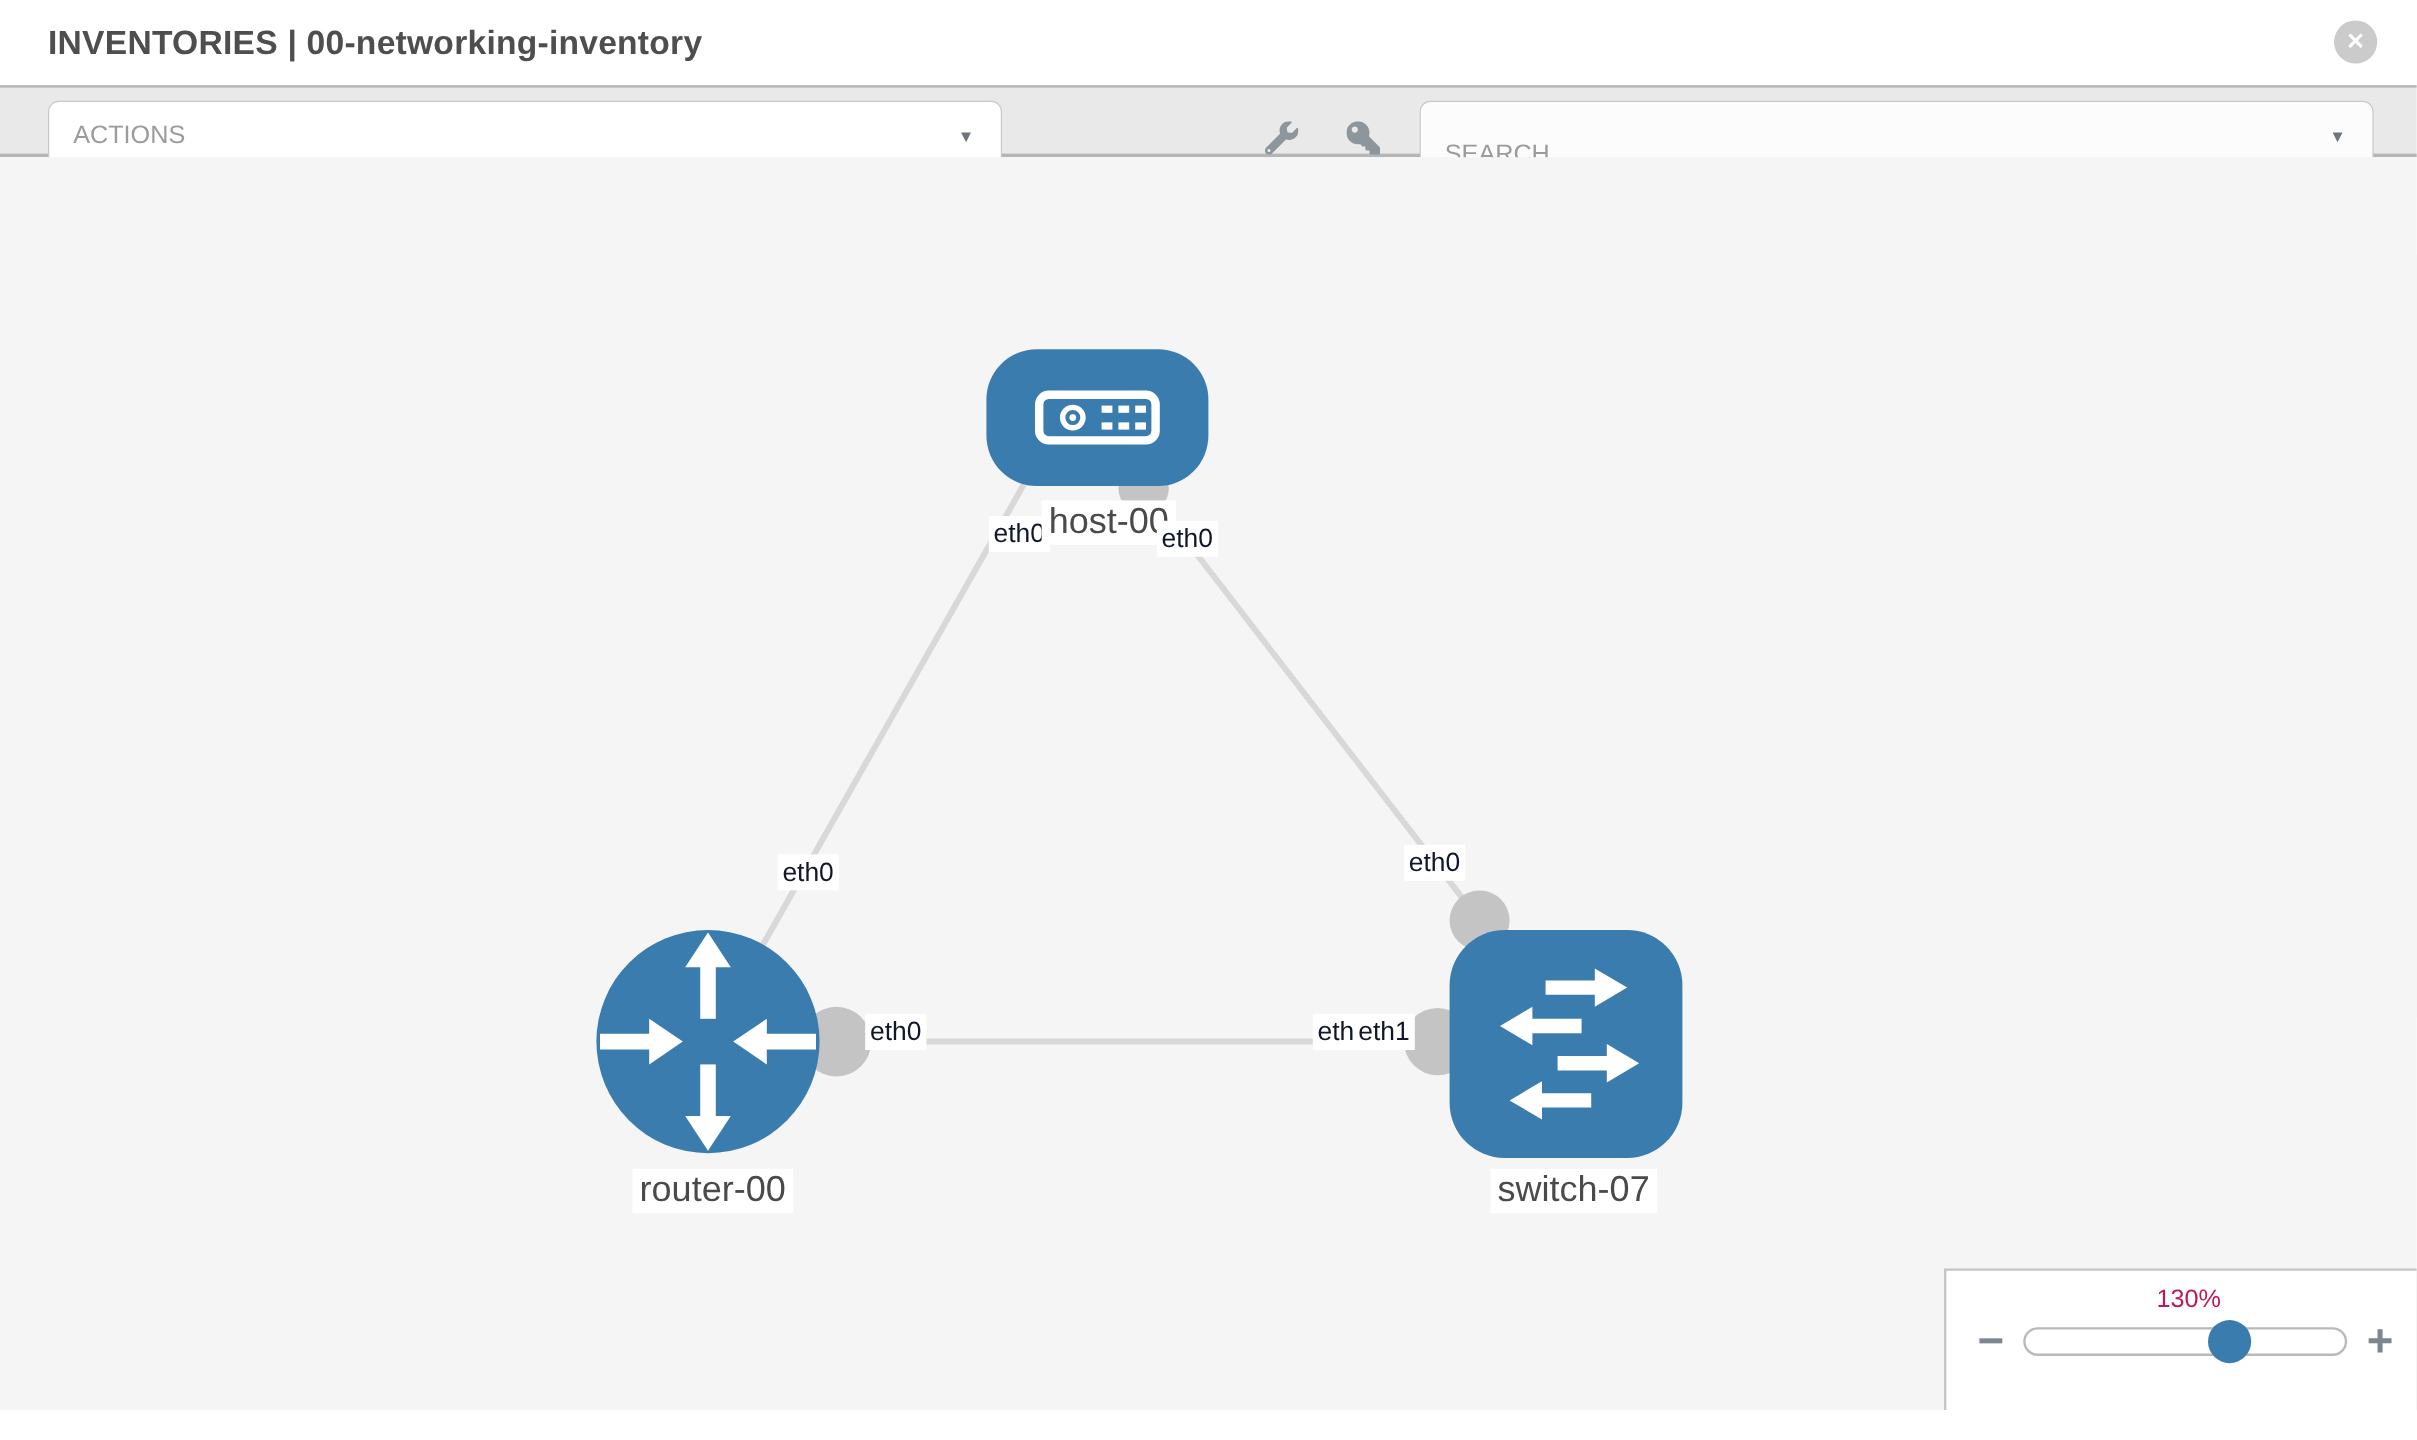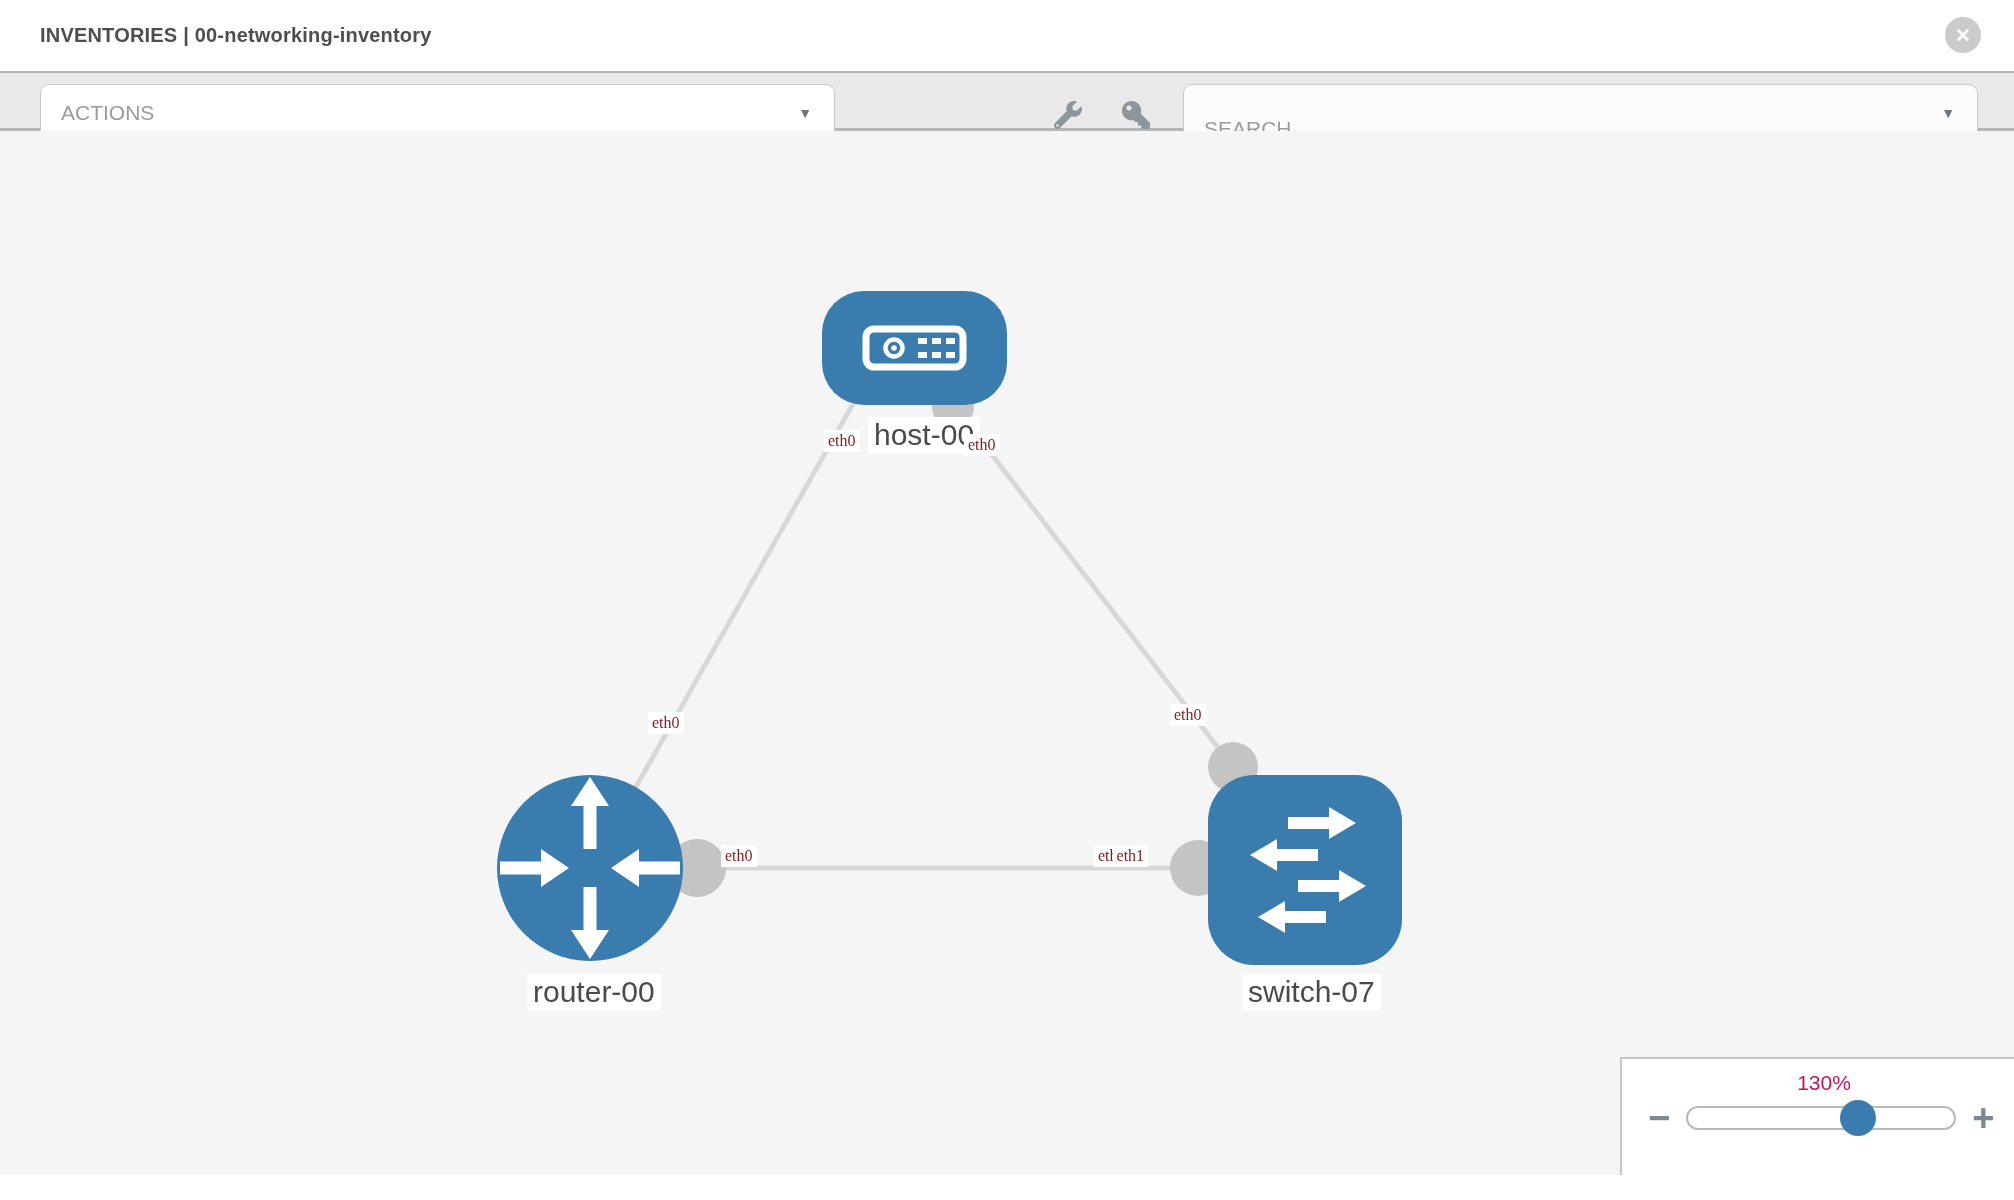--- a/index.html
+++ b/index.html
@@ -2,21 +2,21 @@
 <html><head>
 <meta charset="utf-8">
 <style>
   * { margin:0; padding:0; box-sizing:border-box; }
   html,body { width:2014px; height:1200px; overflow:hidden; background:#fff;
               font-family:"Liberation Sans", sans-serif; }
   .app { position:relative; width:2014px; height:1200px; }
 
   
   .header { position:relative; height:71px; background:#fff; display:flex; align-items:center; padding-left:40px; }
-  .header-title { font-size:20px; font-weight:bold; color:#4e4e4e; letter-spacing:.2px; }
+  .header-title { font-size:28px; font-weight:bold; color:#4e4e4e; letter-spacing:.2px; }
   .close-btn { position:absolute; right:33px; top:17px; width:36px; height:36px; border-radius:50%;
                background:#cbcbcb; color:#fff; display:flex; align-items:center; justify-content:center;
                font-size:19px; font-weight:bold; cursor:pointer; }
 
   
   .toolbar { position:relative; height:60px; background:#e9e9e9;
              border-top:2px solid #b6b6b6; border-bottom:3px solid #b6b6b6; }
   .select-box { position:absolute; top:11px; height:58px; border:1px solid #c9c9c9; border-radius:9px;
                 display:flex; align-items:center; padding:0 20px; font-size:21px; color:#9b9b9b;
                 cursor:pointer; }
@@ -27,22 +27,22 @@
   .tool-icon-btn { position:absolute; top:27px; width:34px; height:34px; display:flex;
                    align-items:center; justify-content:center; cursor:pointer; }
   .tool-icon-btn svg { width:28px; height:28px; fill:#8d959d; }
   .wrench-btn { left:1051px; }
   .key-btn { left:1119px; }
 
   
   .canvas { position:relative; width:2014px; height:1044px; background:#f5f5f5; overflow:hidden; }
   .topo-svg { position:absolute; left:0; top:0; }
 
-  .nlabel { position:absolute; background:#fff; color:#7f1d1d; font-size:16px;
-            line-height:1.25; padding:1px 4px; white-space:nowrap;font-family:Liberation Serif, serif; }
+  .nlabel { position:absolute; background:#fff; color:#0f172a; font-size:22px;
+            line-height:1.25; padding:1px 4px; white-space:nowrap; }
   .nodelabel { position:absolute; background:#fff; color:#4a4a4a; font-size:30px;
                line-height:1.15; padding:1px 6px; white-space:nowrap; }
   .overlap-wrap { position:absolute; display:flex; }
   .overlap-wrap .front { margin-left:-17px; position:relative; }
 
   
   .zoom-panel { position:absolute; left:1620px; top:926px; width:396px; height:121px;
                 background:#fff; border:2px solid #c6c6c6; padding-top:12px; }
   .zoom-value { text-align:center; font-size:21px; color:#be185d; margin-left:12px; }
   .zoom-row { display:flex; align-items:center; margin-top:8px; padding-left:26px; }

